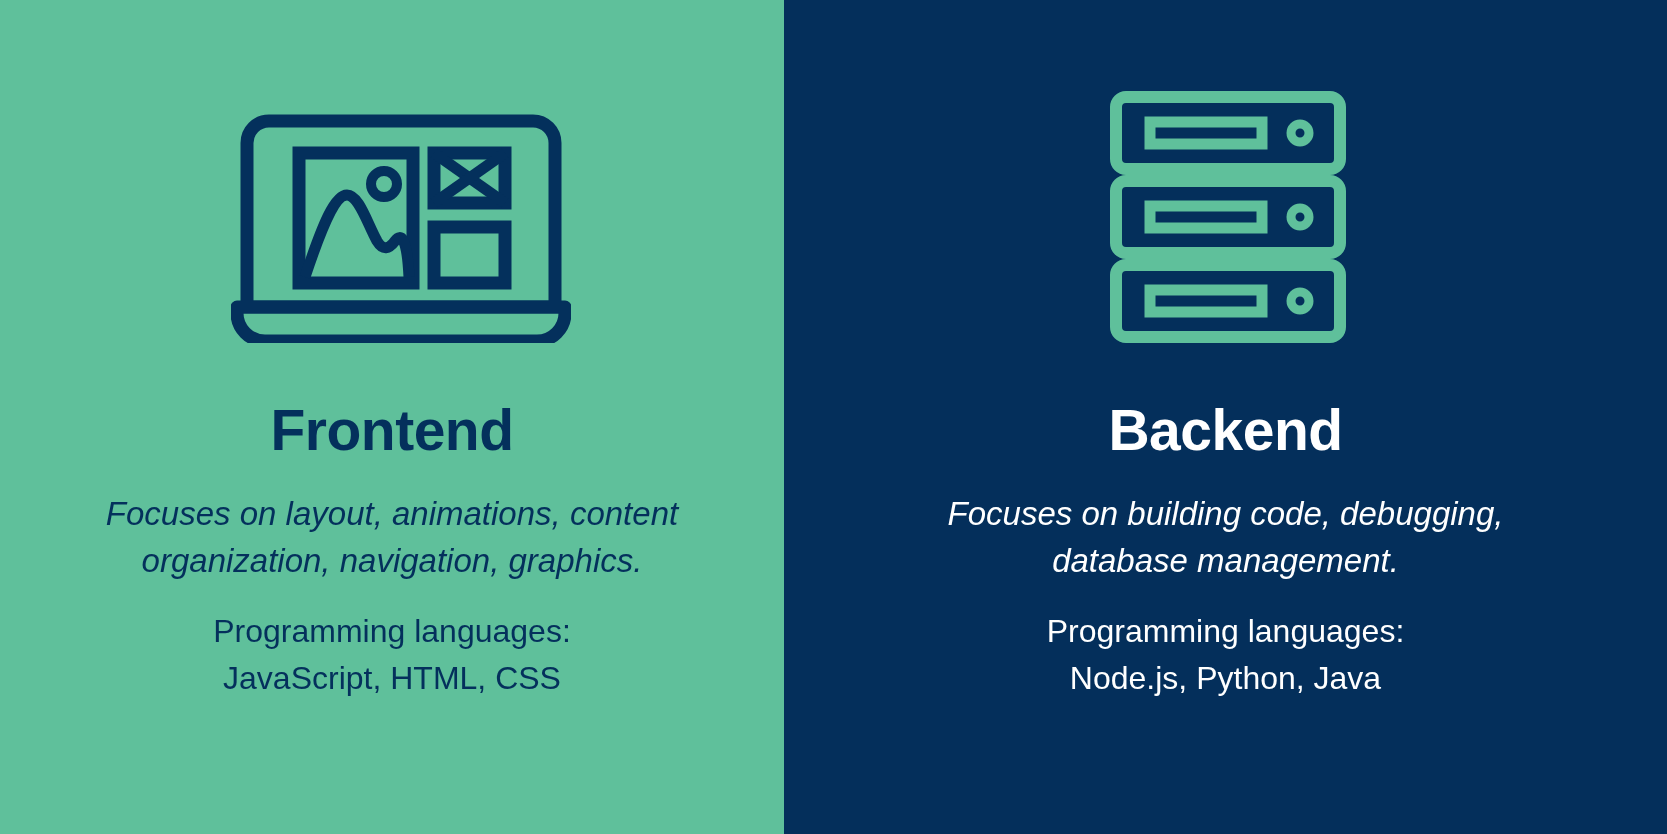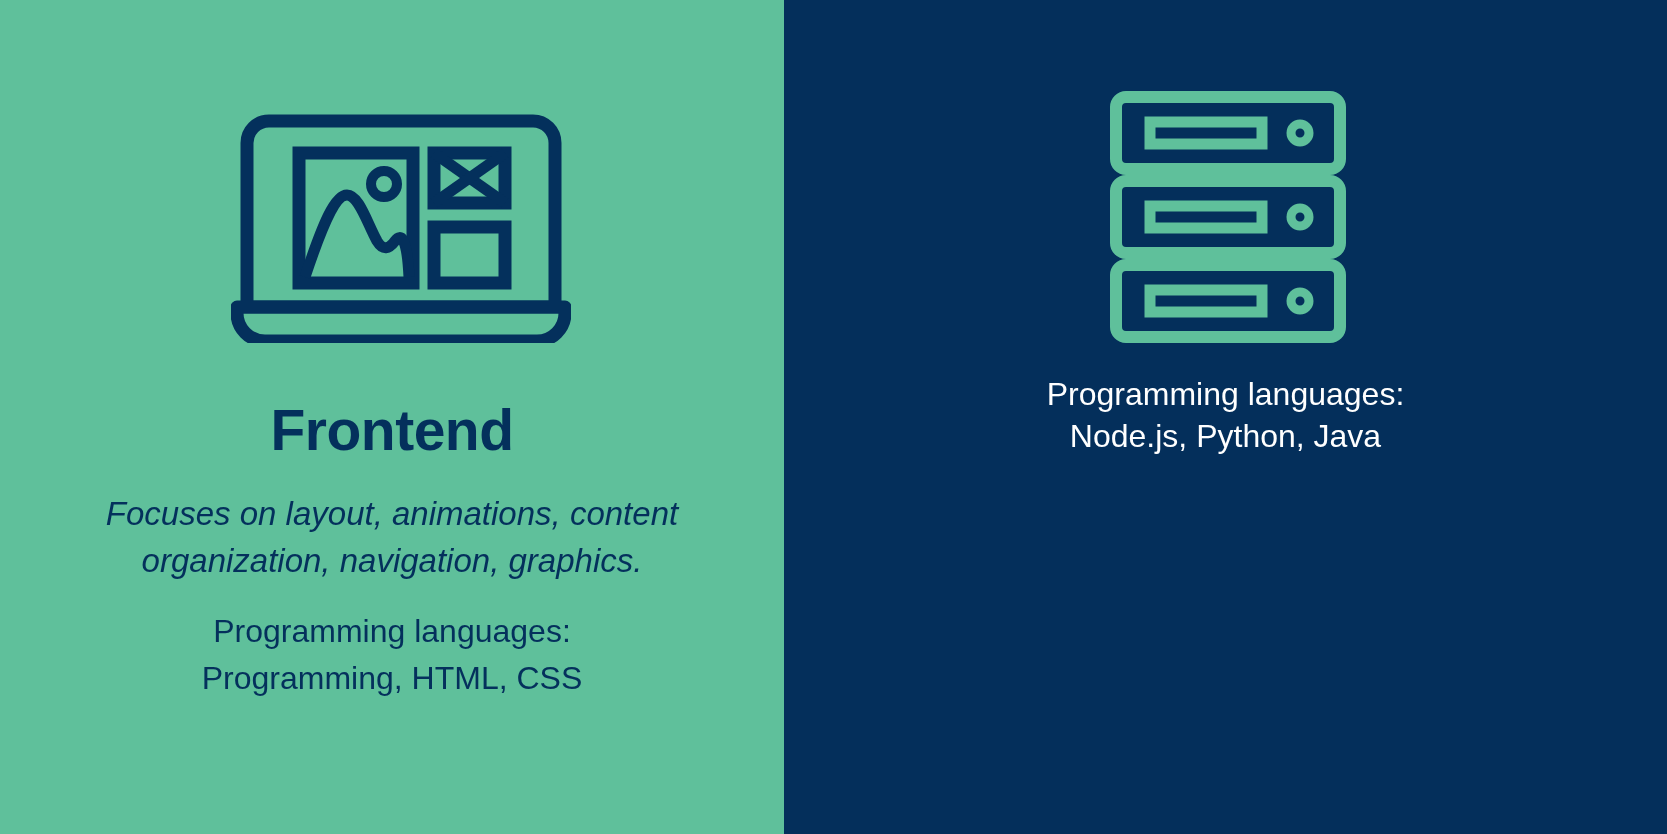--- a/index.html
+++ b/index.html
@@ -113,21 +113,21 @@
 
   .lang-list {
     font-size: 32px;
     font-weight: normal;
     text-align: center;
     margin: 0;
     line-height: 1.3;
   }
 
   .panel-left .lang-list { margin-top: 6px; color: #04305C; }
-  .panel-right .lang-list { color: #ffffff; }
+  .panel-right .lang-list { margin-top: 6px; color: #ffffff; }
 
   svg { display: block; }
 </style>
 </head>
 <body>
 
 <div class="infographic">
 
   <section class="panel panel-left">
 
@@ -152,21 +152,21 @@
         <path d="M6 216 h328 v6 a28 28 0 0 1 -28 28 h-272 a28 28 0 0 1 -28 -28 z" fill="none" stroke="#04305C" stroke-width="13" stroke-linejoin="round"></path>
       </svg>
     </div>
 
     <h1 class="panel-title">Frontend</h1>
 
     <p class="desc">Focuses on layout, animations, content organization, navigation, graphics.</p>
 
     <p class="lang-label">Programming languages:</p>
 
-    <p class="lang-list">Programming, HTML, CSS</p>
+    <p class="lang-list">JavaScript, HTML, CSS</p>
   </section>
 
   <section class="panel panel-right">
 
     <div class="icon-wrap right-icon">
       <svg width="240" height="256" viewBox="0 0 240 256" aria-hidden="true">
 
         <line x1="48" y1="78" x2="48" y2="92" stroke="#5FC09B" stroke-width="12"></line>
         <line x1="192" y1="78" x2="192" y2="92" stroke="#5FC09B" stroke-width="12"></line>
         <line x1="48" y1="164" x2="48" y2="178" stroke="#5FC09B" stroke-width="12"></line>
@@ -179,20 +179,22 @@
         <rect x="8" y="92" width="224" height="72" rx="10" ry="10" fill="none" stroke="#5FC09B" stroke-width="12"></rect>
         <rect x="42" y="117" width="112" height="22" fill="none" stroke="#5FC09B" stroke-width="11"></rect>
         <circle cx="192" cy="128" r="9" fill="none" stroke="#5FC09B" stroke-width="9"></circle>
 
         <rect x="8" y="176" width="224" height="72" rx="10" ry="10" fill="none" stroke="#5FC09B" stroke-width="12"></rect>
         <rect x="42" y="201" width="112" height="22" fill="none" stroke="#5FC09B" stroke-width="11"></rect>
         <circle cx="192" cy="212" r="9" fill="none" stroke="#5FC09B" stroke-width="9"></circle>
       </svg>
     </div>
 
-
+    <h1 class="panel-title">Backend</h1>
+
+    <p class="desc">Focuses on building code, debugging, database management.</p>
 
     <p class="lang-label">Programming languages:</p>
 
     <p class="lang-list">Node.js, Python, Java</p>
   </section>
 
 </div>
 
 </body></html>

